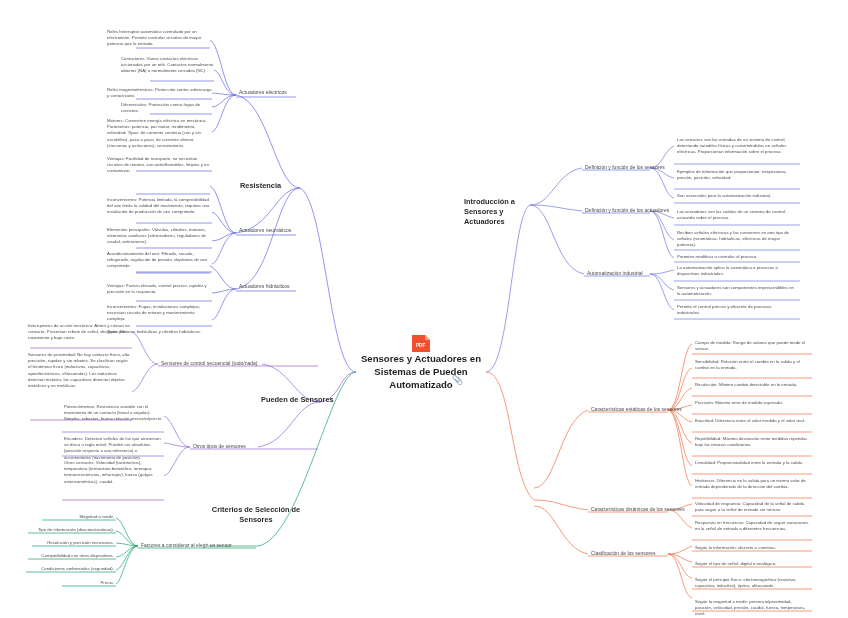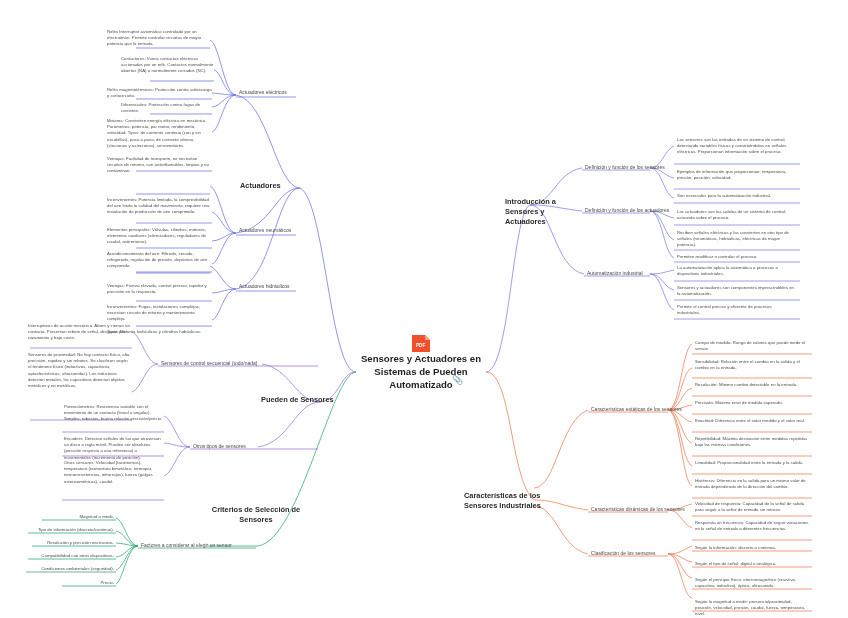--- a/index.html
+++ b/index.html
@@ -214,21 +214,21 @@
   <div id="pdf-icon">
     <svg viewBox="0 0 26 22" width="26" height="22">
       <path d="M4 2 L17 2 L22 7 L22 19 L4 19 Z" fill="#f0502d"></path>
       <path d="M17 2 L22 7 L17 7 Z" fill="#f9a08a"></path>
       <text x="8" y="14" font-size="4.6" fill="#ffffff" font-family="Liberation Sans, sans-serif" font-weight="bold">PDF</text>
     </svg>
   </div>
   <div id="center">Sensores y Actuadores en Sistemas de Pueden Automatizado</div>
   <div id="clip-icon">📎</div>
 
-  <div class="node main" style="left:238px;top:180px;width:70px;">Actuadores</div>
+  <div class="node main" style="left:238px;top:180px;width:70px;">Resistencia</div>
 
   <div class="node sub" style="left:237px;top:88px;">Actuadores eléctricos</div>
   <div class="node sub" style="left:237px;top:226px;">Actuadores neumáticos</div>
   <div class="node sub" style="left:237px;top:282px;">Actuadores hidráulicos</div>
 
   <div class="node leaf" style="left:105px;top:28px;width:108px;">Relés Interruptor automático controlado por un electroimán. Permite controlar circuitos de mayor potencia que la entrada.</div>
   <div class="node leaf" style="left:119px;top:55px;width:98px;">Contactores: Varios contactos eléctricos accionados por un relé. Contactos normalmente abiertos (NA) o normalmente cerrados (NC).</div>
   <div class="node leaf" style="left:105px;top:86px;width:110px;">Relés magnetotérmicos: Protección contra sobrecarga y cortocircuito.</div>
   <div class="node leaf" style="left:119px;top:101px;width:96px;">Diferenciales: Protección contra fugas de corriente.</div>
   <div class="node leaf" style="left:105px;top:117px;width:110px;">Motores: Convierten energía eléctrica en mecánica. Parámetros: potencia, par motor, rendimiento, velocidad. Tipos: de corriente continua (con y sin escobillas), paso a paso, de corriente alterna (síncronos y asíncronos), servomotores.</div>
@@ -258,39 +258,38 @@
 
   <div class="node sub" style="left:139px;top:541px;">Factores a considerar al elegir un sensor</div>
 
   <div class="node leaf ralign" style="left:42px;top:513px;width:74px;">Magnitud a medir.</div>
   <div class="node leaf ralign" style="left:28px;top:526px;width:88px;">Tipo de información (discreta/continua).</div>
   <div class="node leaf ralign" style="left:32px;top:539px;width:84px;">Resolución y precisión necesarias.</div>
   <div class="node leaf ralign" style="left:28px;top:552px;width:88px;">Compatibilidad con otros dispositivos.</div>
   <div class="node leaf ralign" style="left:26px;top:565px;width:90px;">Condiciones ambientales (seguridad).</div>
   <div class="node leaf ralign" style="left:62px;top:579px;width:54px;">Precio.</div>
 
-  <div class="node main" style="left:462px;top:196px;width:80px;margin-left:41px;">Introducción a Sensores y Actuadores</div>
+  <div class="node main" style="left:462px;top:196px;width:80px;">Introducción a Sensores y Actuadores</div>
 
   <div class="node sub" style="left:583px;top:163px;">Definición y función de los sensores</div>
   <div class="node sub" style="left:583px;top:206px;">Definición y función de los actuadores</div>
   <div class="node sub" style="left:585px;top:269px;">Automatización industrial</div>
 
   <div class="node leaf" style="left:675px;top:136px;width:122px;">Los sensores son las entradas de un sistema de control, detectando variables físicas y convirtiéndolas en señales eléctricas. Proporcionan información sobre el proceso.</div>
   <div class="node leaf" style="left:675px;top:168px;width:122px;">Ejemplos de información que proporcionan: temperatura, presión, posición, velocidad.</div>
   <div class="node leaf" style="left:675px;top:192px;width:122px;">Son esenciales para la automatización industrial.</div>
 
   <div class="node leaf" style="left:675px;top:208px;width:122px;">Los actuadores son las salidas de un sistema de control, actuando sobre el proceso.</div>
   <div class="node leaf" style="left:675px;top:229px;width:122px;">Reciben señales eléctricas y las convierten en otro tipo de señales (neumáticas, hidráulicas, eléctricas de mayor potencia).</div>
   <div class="node leaf" style="left:675px;top:253px;width:122px;">Permiten modificar o controlar el proceso.</div>
 
   <div class="node leaf" style="left:675px;top:264px;width:122px;">La automatización aplica la automática a procesos o dispositivos industriales.</div>
   <div class="node leaf" style="left:675px;top:284px;width:122px;">Sensores y actuadores son componentes imprescindibles en la automatización.</div>
   <div class="node leaf" style="left:675px;top:303px;width:122px;">Permite el control preciso y eficiente de procesos industriales.</div>
 
-  <div class="node main" style="left:462px;top:490px;width:94px;">Características de los Sensores Industriales</div>
 
   <div class="node sub" style="left:589px;top:405px;">Características estáticas de los sensores</div>
   <div class="node sub" style="left:589px;top:505px;">Características dinámicas de los sensores</div>
   <div class="node sub" style="left:589px;top:549px;">Clasificación de los sensores</div>
 
   <div class="node leaf" style="left:693px;top:339px;width:118px;">Campo de medida: Rango de valores que puede medir el sensor.</div>
   <div class="node leaf" style="left:693px;top:358px;width:118px;">Sensibilidad: Relación entre el cambio en la salida y el cambio en la entrada.</div>
   <div class="node leaf" style="left:693px;top:381px;width:118px;">Resolución: Mínimo cambio detectable en la entrada.</div>
   <div class="node leaf" style="left:693px;top:399px;width:118px;">Precisión: Máximo error de medida esperado.</div>
   <div class="node leaf" style="left:693px;top:417px;width:118px;">Exactitud: Diferencia entre el valor medido y el valor real.</div>

